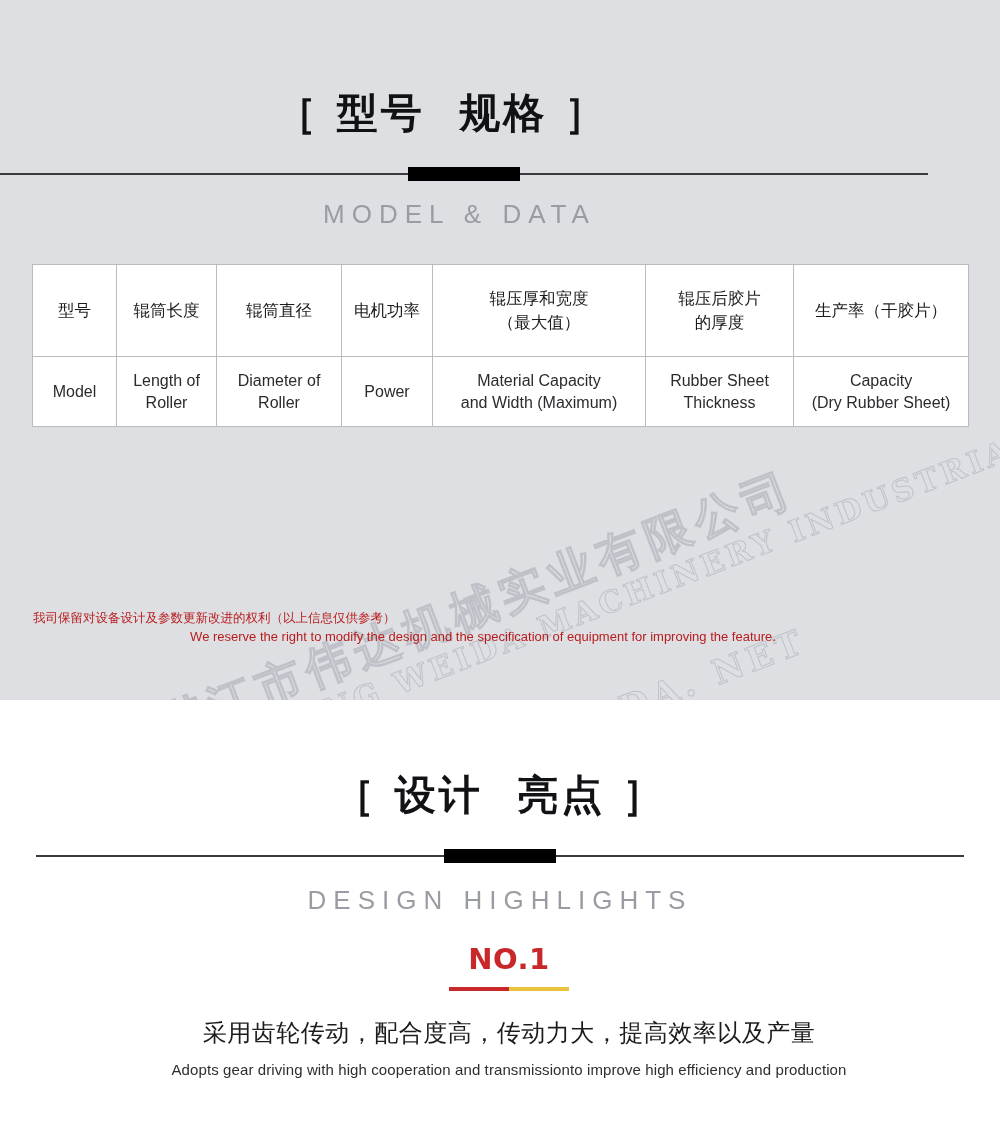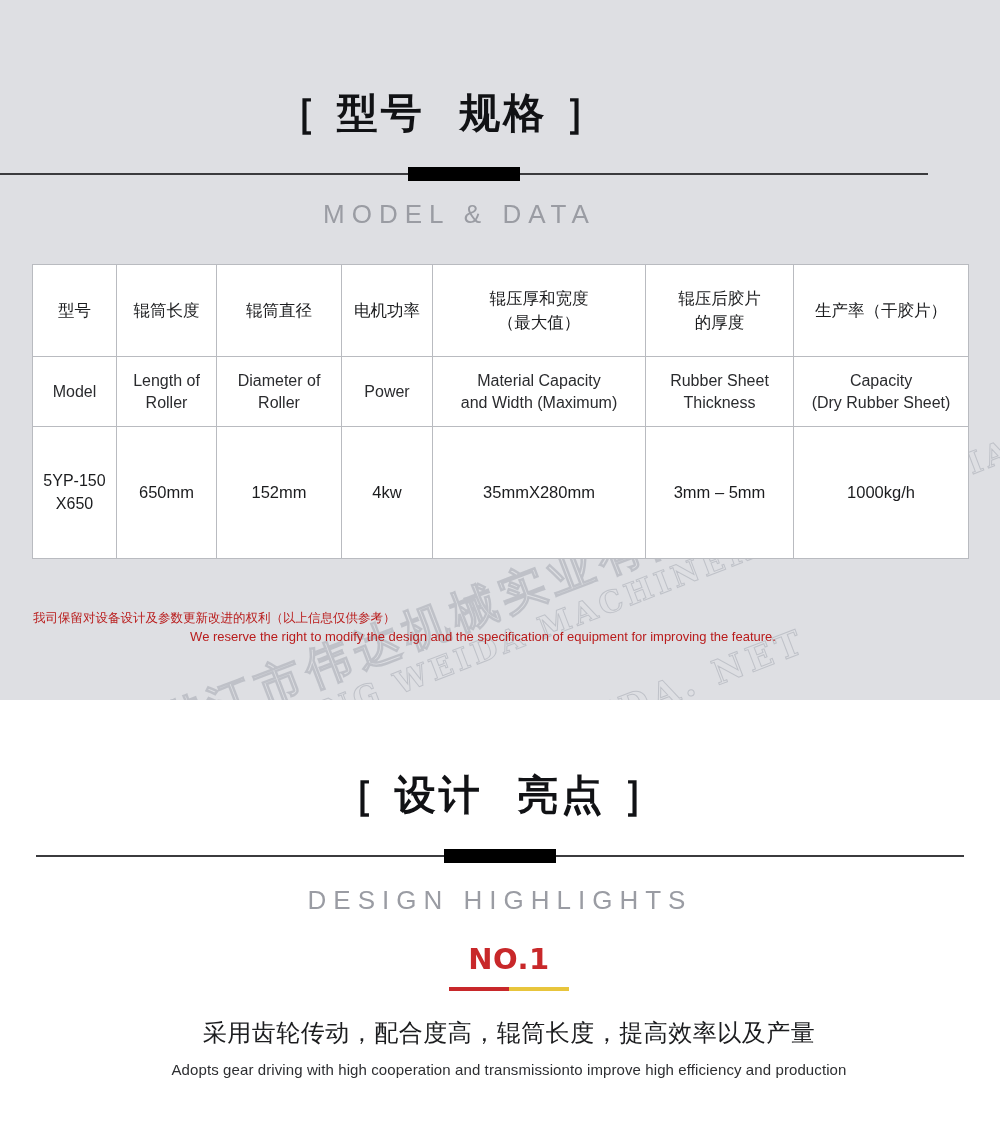--- a/index.html
+++ b/index.html
@@ -219,30 +219,20 @@
           <td style="white-space:pre-line">Diameter of
 Roller</td>
           <td style="white-space:pre-line">Power</td>
           <td style="white-space:pre-line">Material Capacity
 and Width (Maximum)</td>
           <td style="white-space:pre-line">Rubber Sheet
 Thickness</td>
           <td style="white-space:pre-line">Capacity
 (Dry Rubber Sheet)</td>
         </tr>
-        <tr class="row-val">
-          <td class="first" style="white-space:pre-line">5YP-150
-X650</td>
-          <td>650mm</td>
-          <td>152mm</td>
-          <td>4kw</td>
-          <td>35mmX280mm</td>
-          <td>3mm – 5mm</td>
-          <td>1000kg/h</td>
-        </tr>
       </tbody>
     </table>
 
     <div class="disclaimer">
       <div class="cn">我司保留对设备设计及参数更新改进的权利（以上信息仅供参考）</div>
       <div class="en">We reserve the right to modify the design and the specification of equipment for improving the feature.</div>
     </div>
 
   </section>
 
@@ -256,19 +246,19 @@
       </div>
       <div class="heading-en" style="margin-top:24px;">DESIGN HIGHLIGHTS</div>
     </div>
 
     <div style="position:absolute;left:0;top:245px;width:1000px;padding-left:18px;">
       <div class="no-label" style="color:#c8282a">NO.1</div>
       <div class="no-underline">
         <span style="background:#c8282a"></span>
         <span style="background:#e8c53c"></span>
       </div>
-      <div class="hl-cn" style="margin-top:27px;">采用齿轮传动，配合度高，辊筒长度，提高效率以及产量</div>
+      <div class="hl-cn" style="margin-top:27px;">采用齿轮传动，配合度高，传动力大，提高效率以及产量</div>
       <div class="hl-en">Adopts gear driving with high cooperation and transmissionto improve high efficiency and production</div>
     </div>
 
   </section>
 
 </div>
 
 </body></html>

